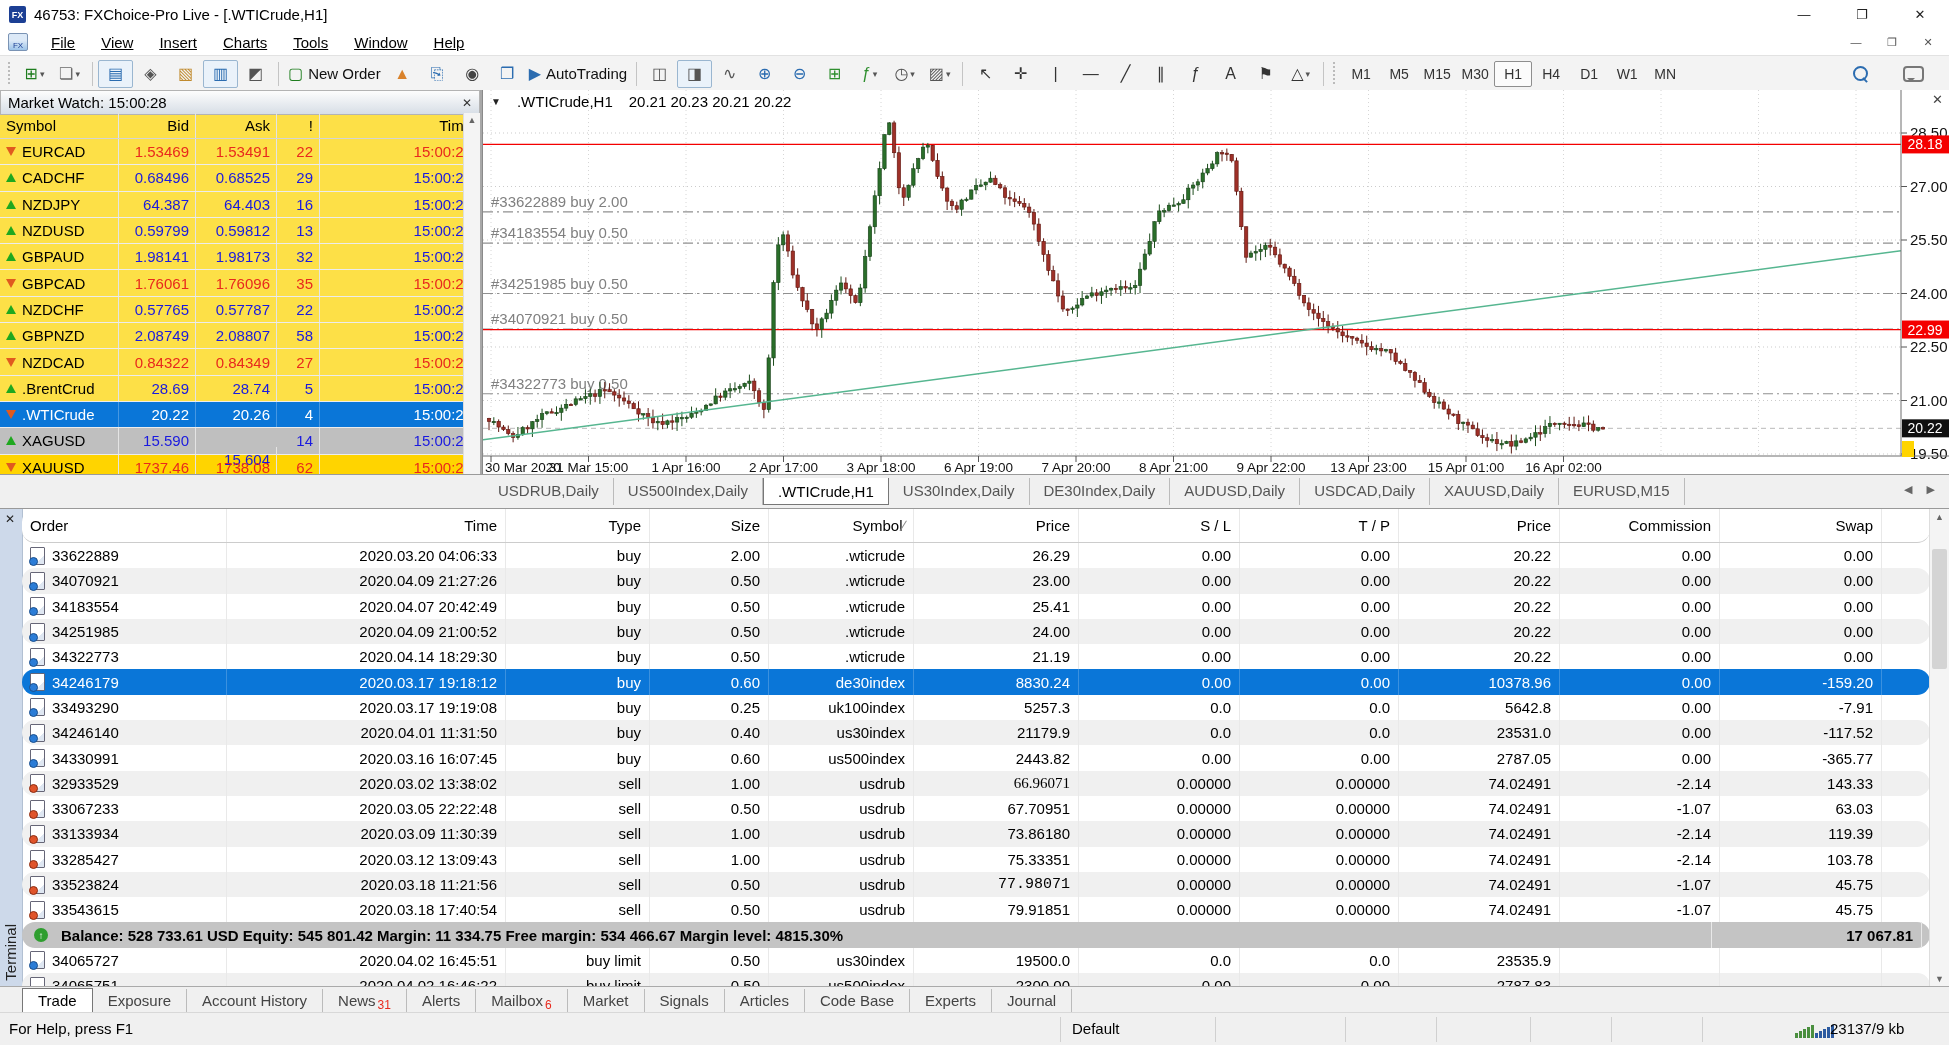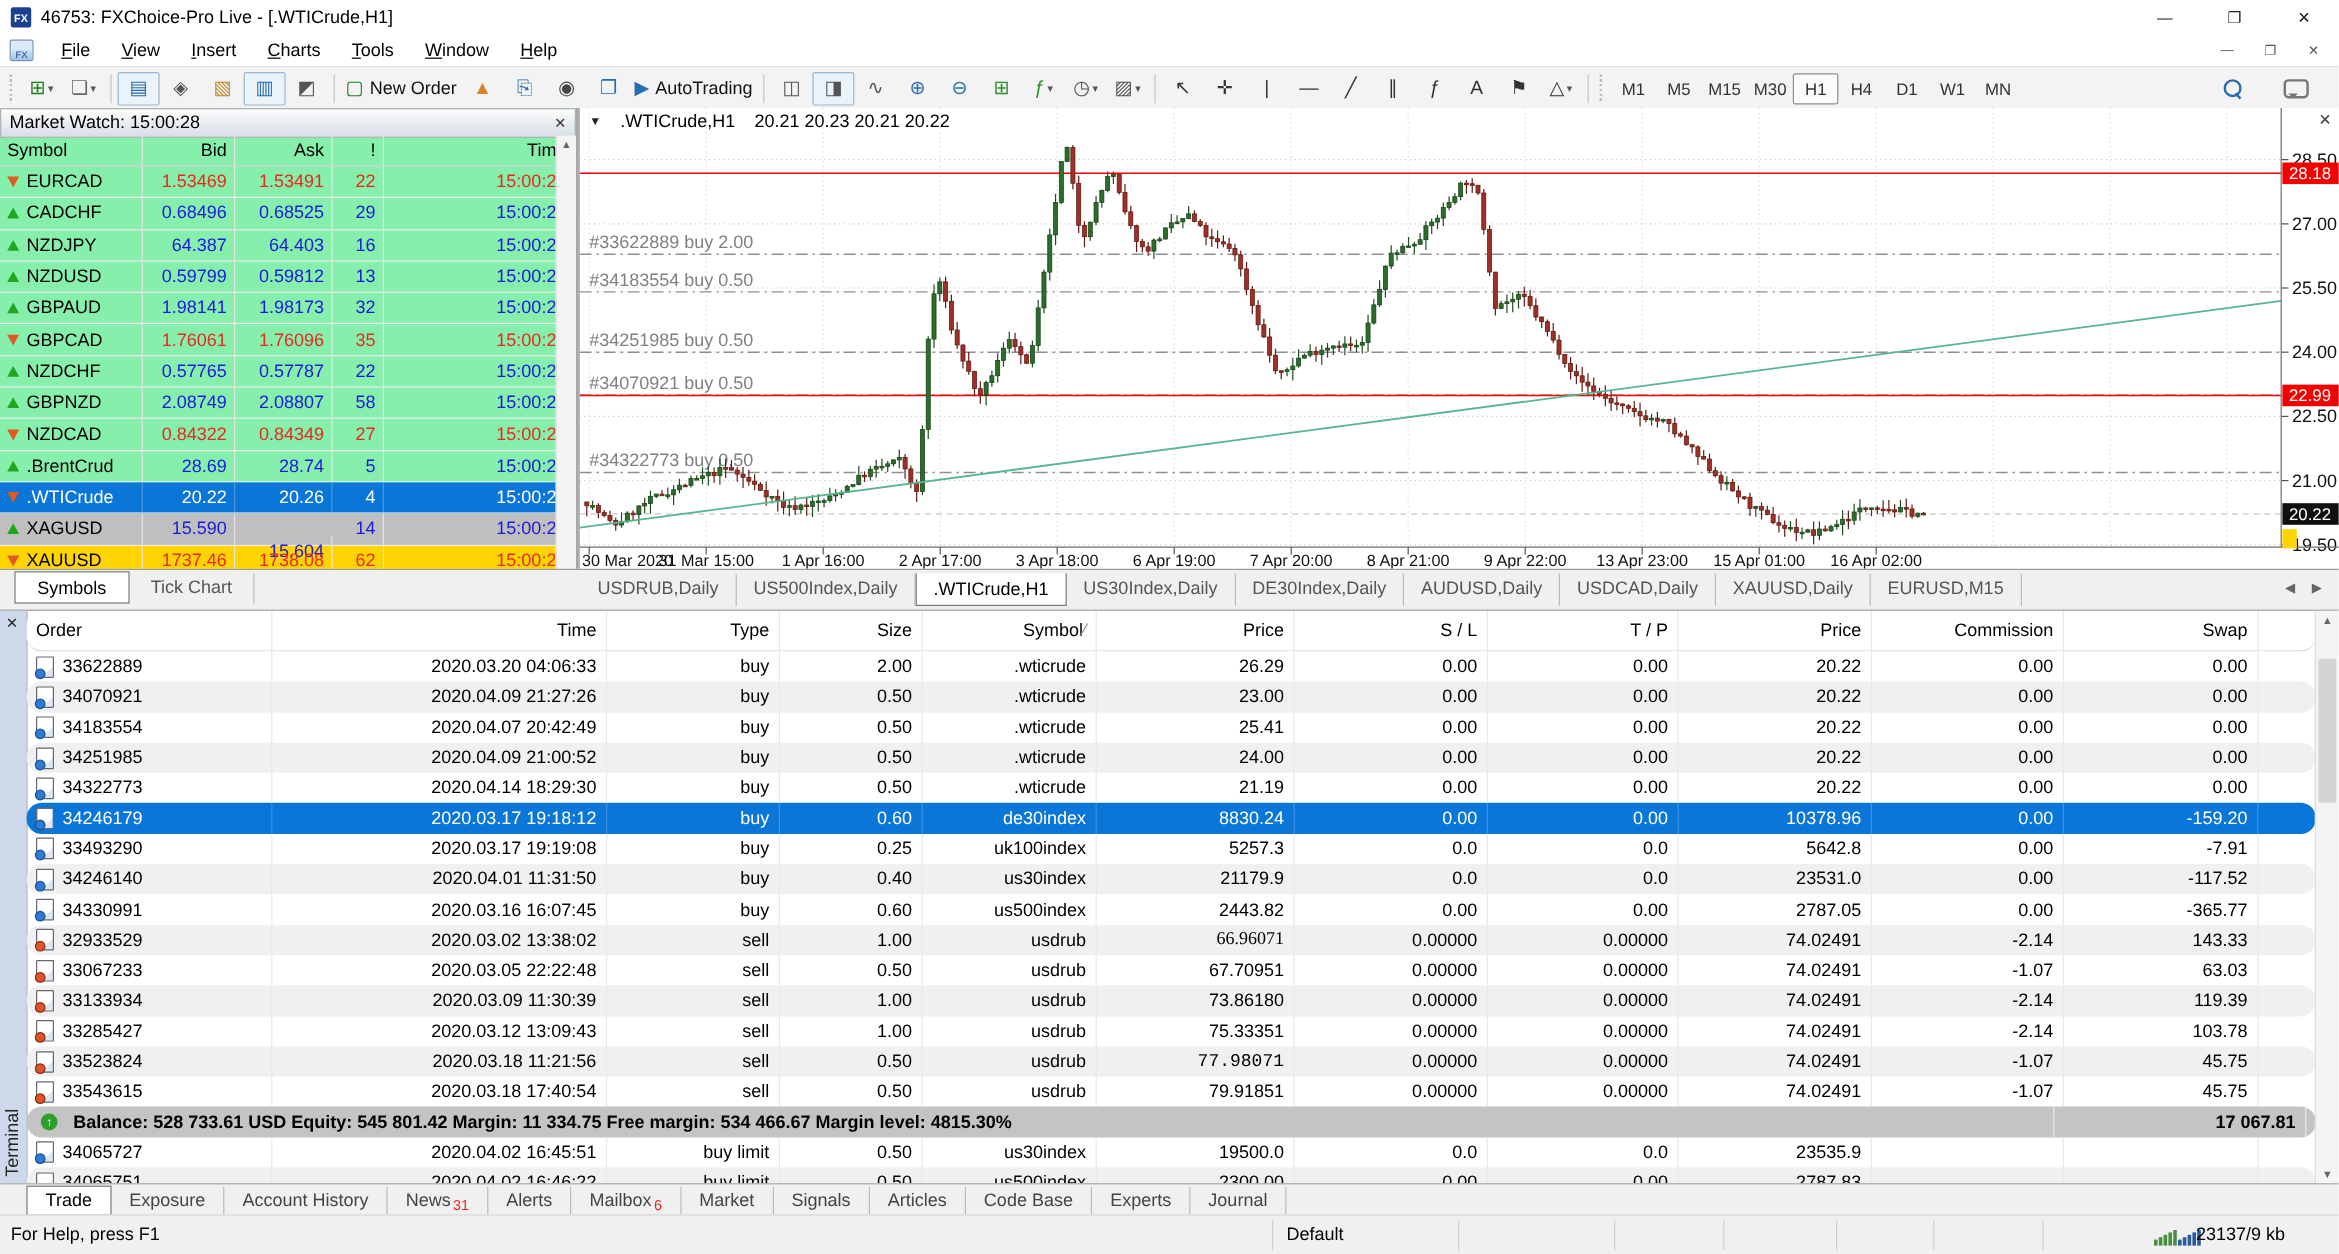--- a/index.html
+++ b/index.html
@@ -10,21 +10,21 @@
   .titlebar{position:absolute;top:0;left:0;right:0;height:29px;background:#fff;display:flex;align-items:center;}
   .app-logo{width:17px;height:17px;margin:0 8px 0 9px;background:#1c3f94;color:#fff;font-size:9px;font-weight:bold;
             display:flex;align-items:center;justify-content:center;border-radius:2px;}
   .title-text{font-size:15px;}
   .win-controls{margin-left:auto;display:flex;height:100%;}
   .win-btn{width:58px;height:100%;display:flex;align-items:center;justify-content:center;font-size:13px;color:#222;}
   
   .menubar{position:absolute;top:29px;left:0;right:0;height:26px;background:#fff;display:flex;align-items:center;font-size:15px;}
   .menu-appicon{width:18px;height:16px;margin:0 10px 0 8px;border:1px solid #7a93b4;border-radius:2px;
                 background:linear-gradient(#dce9f7 40%,#9cc3e8);display:flex;align-items:flex-end;justify-content:center;color:#1c3f94;font-size:8px;}
-  .menu-item{padding:2px 13px;}
+  .menu-item{padding:2px 13px;text-decoration:underline;}
   .menu-item u{text-decoration:underline;}
   .child-controls{margin-left:auto;display:flex;margin-right:10px;gap:14px;}
   .child-btn{font-size:11px;color:#555;width:22px;text-align:center;}
   
   .toolbar{position:absolute;top:55px;left:0;right:0;height:35px;background:#f3f3f3;border-top:1px solid #e2e2e2;
            border-bottom:1px solid #c6c6c6;display:flex;align-items:center;padding:0 4px;}
   .tb-grip{width:5px;height:24px;margin:0 4px;
            background:repeating-linear-gradient(#bbb 0 2px,transparent 2px 4px);background-size:2px 100%;background-repeat:repeat-y;}
   .tb-sep{width:1px;height:24px;background:#c4c4c4;margin:0 5px;}
   .tb-btn{height:26px;min-width:27px;display:flex;align-items:center;justify-content:center;padding:0 3px;
@@ -35,21 +35,21 @@
   .tb-label{font-size:15px;margin-left:5px;color:#111;}
   .tf-btn{min-width:36px;height:24px;display:flex;align-items:center;justify-content:center;font-size:14px;color:#333;
           border:1px solid transparent;border-radius:2px;}
   .tf-btn.active{background:#fbfbfb;border-color:#8e8e8e;}
   .tb-right{margin-left:auto;display:flex;align-items:center;gap:18px;margin-right:14px;}
   .lens{position:relative;width:11px;height:11px;border:2px solid #2b6cb0;border-radius:50%;display:inline-block;}
   .lens::after{content:"";position:absolute;width:2px;height:6px;background:#2b6cb0;left:9px;top:9px;transform:rotate(-45deg);}
   .bubble{position:relative;width:17px;height:12px;border:2px solid #777;border-radius:4px;display:inline-block;}
   .bubble::after{content:"";position:absolute;left:2px;top:10px;border:4px solid transparent;border-top-color:#777;}
   
-  .mw{position:absolute;left:0;top:90px;width:480px;height:476px;background:#86efac;border-right:2px solid #a8a8a8;}
+  .mw{position:absolute;left:0;top:90px;width:480px;height:476px;background:#fde047;border-right:2px solid #a8a8a8;}
   .mw-title{height:23px;background:linear-gradient(#fdfdfd,#d7dee6);border:1px solid #b3b3b3;display:flex;align-items:center;
             padding:0 7px;font-size:15px;}
   .mw-close{margin-left:auto;font-size:12px;color:#333;}
   .mw-table{position:absolute;left:0;top:23px;right:16px;bottom:0;font-size:15px;}
   .mw-row{display:flex;height:25.3px;align-items:center;border-bottom:1px solid #ececec;}
   .mw-row.header{height:25px;border-bottom:1px solid #d4d4d4;color:#000;}
   .mw-cell{padding:0 6px;text-align:right;white-space:nowrap;overflow:hidden;border-right:1px solid #e4e4e4;height:100%;
            display:flex;align-items:center;justify-content:flex-end;}
   .mw-cell.sym{justify-content:flex-start;text-align:left;gap:6px;}
   .mw-cell.filler{border-right:none;}
@@ -1000,24 +1000,20 @@
       </svg>
     <div class="chart-header">
       <span class="dd">▼</span>
       <span>.WTICrude,H1</span>
       <span>20.21 20.23 20.21 20.22</span>
     </div>
     <div class="chart-close">✕</div>
   </div>
 
   <div class="tabs-band">
-    <div class="mw-tabs" id="mw-tabs">
-        <div class="mw-tab active">Symbols</div>
-        <div class="mw-tab">Tick Chart</div>
-      </div>
     <div class="chart-tabs" id="chart-tabs">
         <div class="c-tab">USDRUB,Daily</div>
         <div class="c-tab">US500Index,Daily</div>
         <div class="c-tab active">.WTICrude,H1</div>
         <div class="c-tab">US30Index,Daily</div>
         <div class="c-tab">DE30Index,Daily</div>
         <div class="c-tab">AUDUSD,Daily</div>
         <div class="c-tab">USDCAD,Daily</div>
         <div class="c-tab">XAUUSD,Daily</div>
         <div class="c-tab">EURUSD,M15</div>

